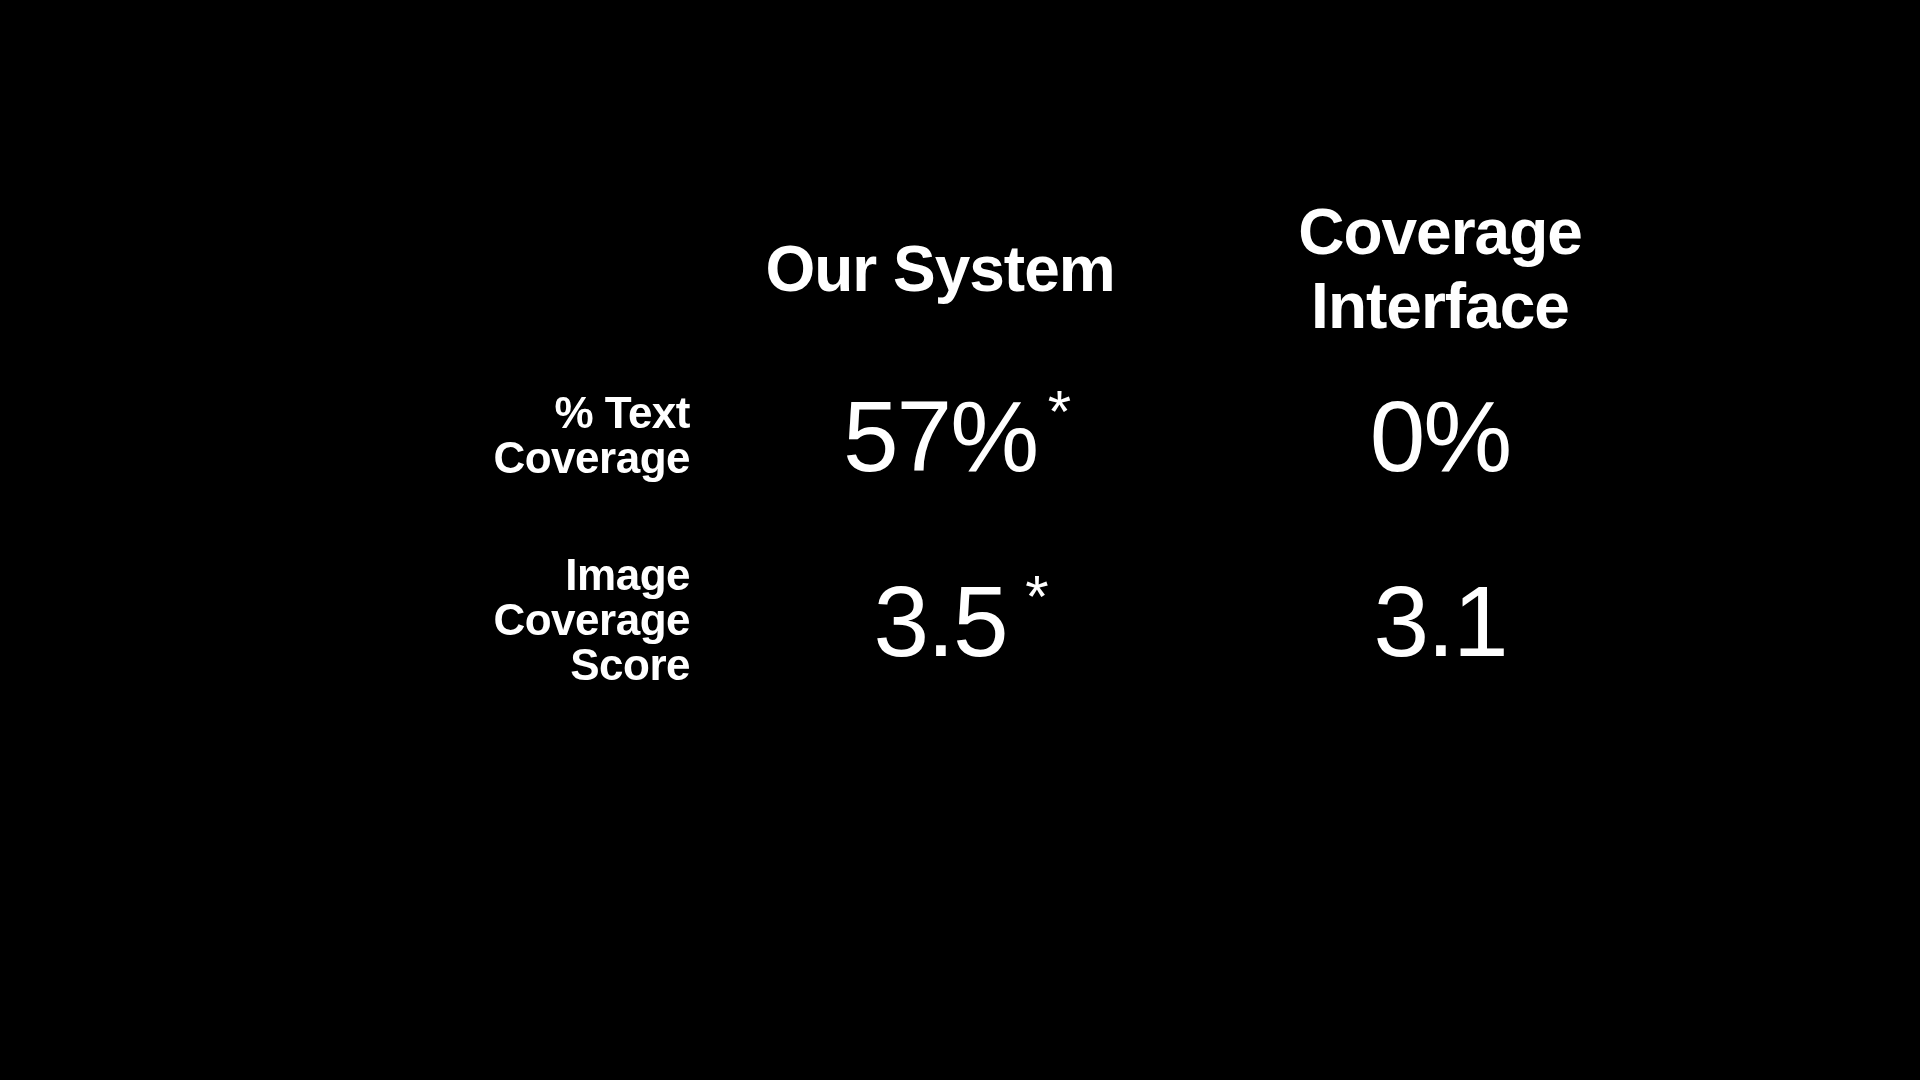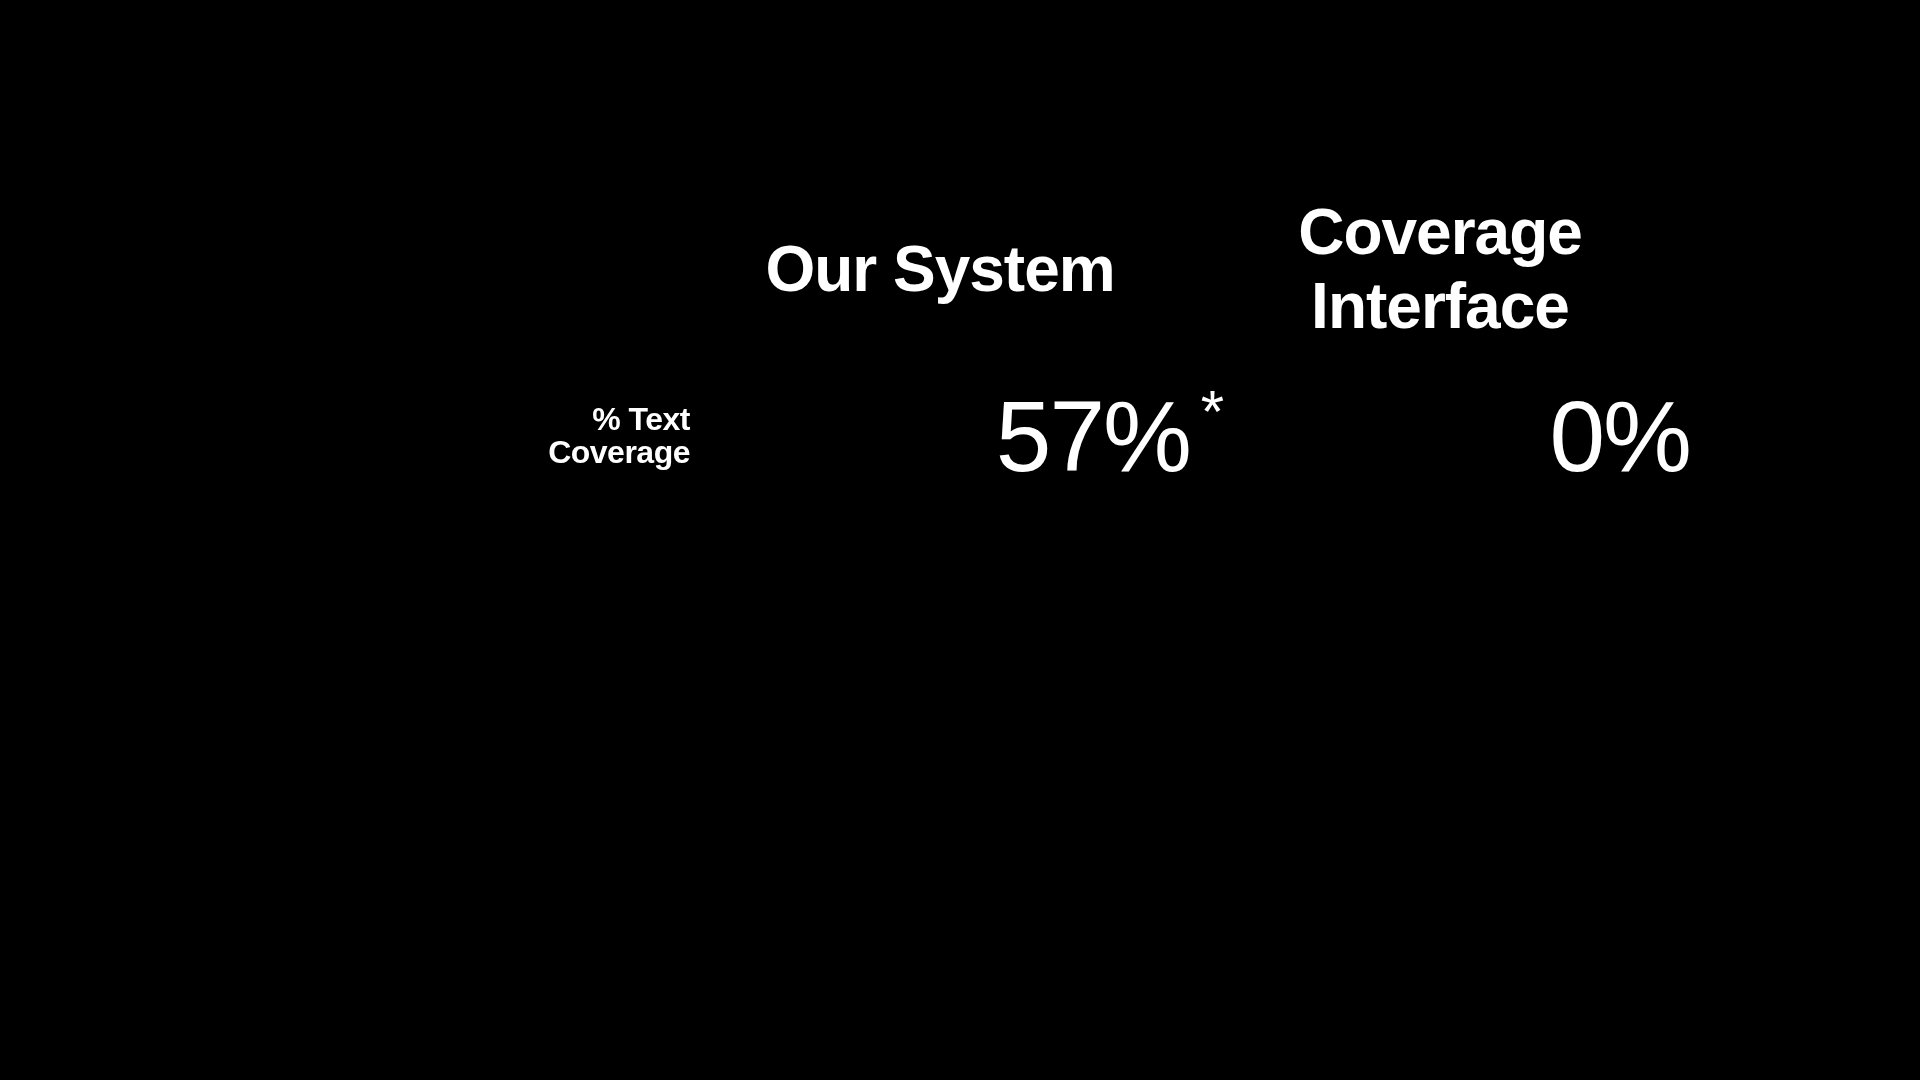--- a/index.html
+++ b/index.html
@@ -35,28 +35,28 @@
 
   .col-header {
     font-weight: 700;
     font-size: 64px;
     text-align: center;
     letter-spacing: -1px;
     padding-bottom: 50px;
   }
   .row-label {
     font-weight: 700;
-    font-size: 32px;
+    font-size: 44px;
     line-height: 1.02;
     text-align: right;
     padding-right: 70px;
     letter-spacing: -0.5px;
   }
   .value-cell {
-    text-align: right;
+    text-align: center;
     height: 185px;
   }
   .value {
     font-weight: 400;
     font-size: 100px;
     letter-spacing: -2px;
     position: relative;
     display: inline-block;
     line-height: 1;
   }
@@ -94,17 +94,26 @@
       <tr>
         <td class="row-label">% Text<br>Coverage</td>
         <td class="value-cell">
           <span class="value star">57%</span>
         </td>
         <td class="value-cell">
           <span class="value">0%</span>
         </td>
       </tr>
 
+      <tr>
+        <td class="row-label">Image<br>Coverage<br>Score</td>
+        <td class="value-cell">
+          <span class="value star wide">3.5</span>
+        </td>
+        <td class="value-cell">
+          <span class="value">3.1</span>
+        </td>
+      </tr>
 
 
     </tbody>
   </table>
 </div>
 
 </body></html>

